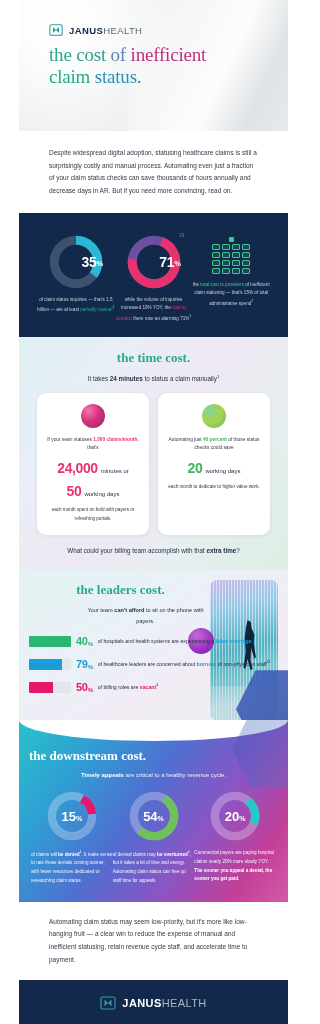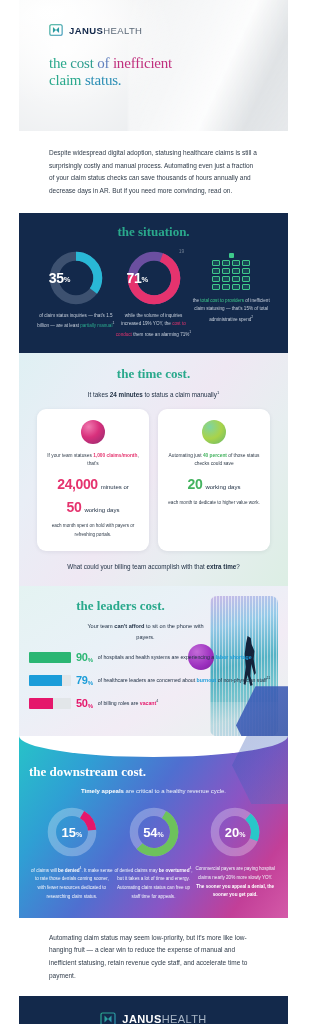--- a/index.html
+++ b/index.html
@@ -34,23 +34,23 @@
     background:linear-gradient(115deg, rgba(255,255,255,0) 0%, rgba(255,255,255,.85) 45%, rgba(214,218,221,.55) 60%, rgba(255,255,255,0) 85%);
     filter:blur(1px);
   }
 
   .logo-row { position:absolute; left:30px; top:23px; display:flex; align-items:center; gap:6px; z-index:3;}
   .logo-mark { width:14px; height:14px; flex:none; }
   .logo-text { font-size:9.5px; letter-spacing:.4px; font-weight:700; color:#13294b; }
   .logo-text .lt-light { font-weight:400; color:#5a6877; }
 
   .hero-title {
-    position:absolute; left:30px; top:55px; z-index:3;
+    position:absolute; left:30px; top:44px; z-index:3;
     font-family:"Liberation Serif", serif;
-    font-size:15px; line-height:1.14; font-weight:400; letter-spacing:-.2px;
+    font-size:19px; line-height:1.14; font-weight:400; letter-spacing:-.2px;
     white-space:nowrap;
   }
   .hero-title .l1 .w1{color:#2aa98c;} .hero-title .l1 .w2{color:#2f9e8f;}
   .hero-title .l1 .w3{color:#5f7fbd;} .hero-title .l1 .w4{color:#c0307e;}
   .hero-title .l2 .w5{color:#2aa98c;} .hero-title .l2 .w6{color:#2d8fb5;}
   .hero-sub {
     position:absolute; left:30px; top:111px; z-index:3;
     font-size:7.4px; font-weight:700; color:#13294b; letter-spacing:.05px;
   }
 
@@ -59,21 +59,21 @@
   .intro p { font-size:6.5px; line-height:1.95; color:#2f3b49; }
 
   
   .situation { background:#13294b; padding:11px 12px 14px 12px; position:relative; }
   .sec-title { font-family:"Liberation Serif", serif; font-size:13px; text-align:center; }
   .sec-title.teal { color:#2aa98c; }
   .sit-row { display:flex; justify-content:space-between; margin-top:11px; padding:0 6px; }
   .sit-col { width:84px; text-align:center; position:relative; }
   .donut { width:54px; height:54px; margin:0 auto; position:relative; }
   .donut .val {
-    position:absolute; inset:0; display:flex; align-items:center; justify-content:flex-start;
+    position:absolute; inset:0; display:flex; align-items:center; justify-content:flex-end;
     color:#fff; font-size:14px; font-weight:700; letter-spacing:-.3px;
   }
   .donut .val sup { font-size:7.5px; font-weight:700; vertical-align:baseline; position:relative; top:2px; }
   .cap { font-size:4.6px; line-height:1.85; color:#c6cfdb; margin-top:7px; }
   .cap .hl-teal { color:#2aa98c; }
   .cap .hl-pink { color:#e5336e; }
   .cap .hl-green { color:#3ec98b; }
   .cap sup { font-size:3.4px; }
   .badge19 { position:absolute; right:8px; top:-3px; font-size:5px; color:#6d7c90; }
 
@@ -174,21 +174,21 @@
   }
   .ds-hex {
     position:absolute; right:-22px; top:-10px; width:78px; height:78px; opacity:.32;
     background:linear-gradient(135deg,#2a49a8,#4a7fd6);
     clip-path:polygon(25% 0,75% 0,100% 50%,75% 100%,25% 100%,0 50%);
   }
   .ds-title { position:relative; font-family:"Liberation Serif", serif; font-size:13px; text-align:left; color:#fff; margin-top:10px; }
   .ds-lead { position:relative; text-align:center; font-size:6px; margin-top:8px; color:#eef3fb; }
   .ds-lead b { font-weight:700; color:#fff; }
   .ds-row { display:flex; justify-content:space-between; margin-top:13px; padding:0 2px; position:relative; }
-  .ds-col { width:88px; text-align:center; }
+  .ds-col { width:88px; text-align:left; }
   .ds-donut { width:50px; height:50px; margin:0 auto; position:relative; }
   .ds-donut .val { position:absolute; inset:0; display:flex; align-items:center; justify-content:center; font-size:13px; font-weight:700; color:#fff; }
   .ds-donut .val sup { font-size:7px; vertical-align:baseline; position:relative; top:2px; }
   .ds-cap { font-size:4.6px; line-height:1.9; color:#f1f4fb; margin-top:8px; }
   .ds-cap b { font-weight:700; color:#fff; }
   .ds-cap sup { font-size:3.4px; }
 
   
   .closing { background:#fff; padding:14px 30px 14px 30px; }
   .closing p { font-size:6.5px; line-height:1.95; color:#2f3b49; }
@@ -236,21 +236,20 @@
         <span class="w6">status.</span>
       </div>
     </h1>
   </section>
 
   <section class="intro">
     <p>Despite widespread digital adoption, statusing healthcare claims is still a surprisingly costly and manual process. Automating even just a fraction of your claim status checks can save thousands of hours annually and decrease days in AR. But if you need more convincing, read on.</p>
   </section>
 
   <section class="situation">
-    <h2 class="sec-title teal">the situation.</h2>
     <div class="sit-row">
 
       <div class="sit-col">
         <div class="donut">
           <svg viewBox="0 0 36 36" width="54" height="54">
             <circle cx="18" cy="18" r="14.5" fill="none" stroke="#3d5170" stroke-width="6"></circle>
             <circle cx="18" cy="18" r="14.5" fill="none" stroke="#29b8d6" stroke-width="6" stroke-dasharray="31.9 59.2" transform="rotate(-90 18 18)" stroke-linecap="butt"></circle>
           </svg>
           <div class="val">
               <span>35</span>
@@ -368,21 +367,21 @@
       <h2 class="people-title">the leaders cost.</h2>
       <div class="people-lead">
         <span>Your team </span><b>can't afford</b><span> to sit on the phone with payers.</span>
       </div>
 
       <div class="bars">
         <div class="bar-row">
           <div class="bar-track">
               <div class="bar-fill g-green" style="width:100%"></div>
             </div>
-          <div class="bar-pct c-green"><span>90</span><sup>%</sup></div>
+          <div class="bar-pct c-green"><span>40</span><sup>%</sup></div>
           <div class="bar-txt">
             <span>of hospitals and health systems are experiencing a </span><span class="hl c-blue">labor shortage</span><sup>3</sup>
           </div>
         </div>
 
         <div class="bar-row">
           <div class="bar-track">
               <div class="bar-fill g-blue" style="width:79%"></div>
             </div>
           <div class="bar-pct c-blue"><span>79</span><sup>%</sup></div>

